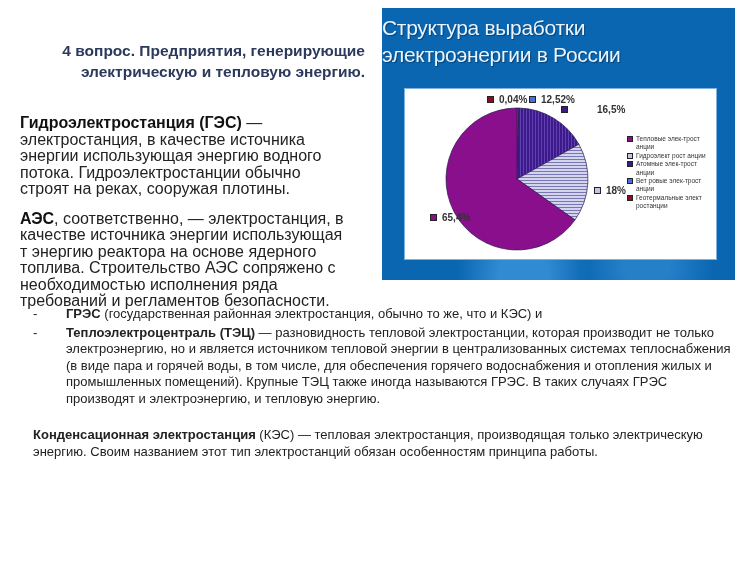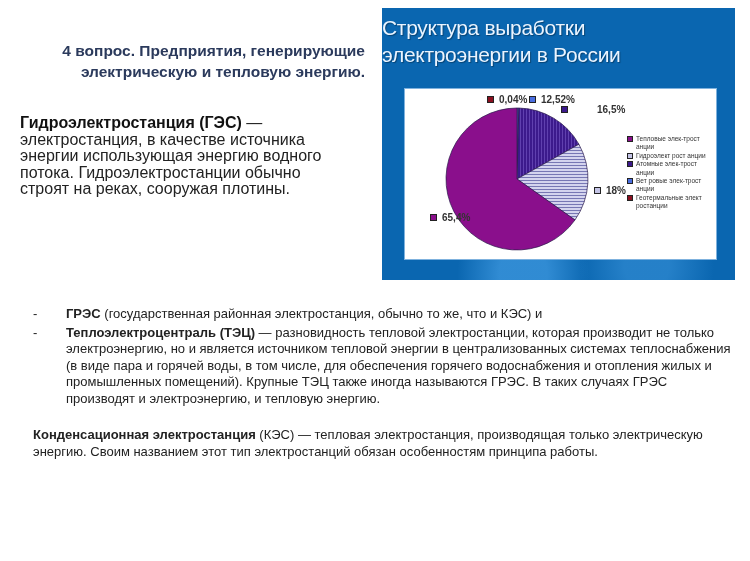--- a/index.html
+++ b/index.html
@@ -63,20 +63,21 @@
   .body-text li .dash { position: absolute; left: 0; top: 0; }
   .body-text .kes { margin-top: 20px; }
 </style>
 </head>
 <body>
 
 <div class="slide-title">4 вопрос. Предприятия, генерирующие электрическую и тепловую энергию.</div>
 
 <div class="left-text">
   <p><b>Гидроэлектростанция (ГЭС)</b><span> — электростанция, в качестве источника энергии использующая энергию водного потока. Гидроэлектростанции обычно строят на реках, сооружая плотины.</span></p>
+  <p><b>АЭС</b><span>, соответственно, — электростанция, в качестве источника энергии использующая т энергию реактора на основе ядерного топлива. Строительство АЭС сопряжено с необходимостью исполнения ряда требований и регламентов безопасности.</span></p>
 </div>
 
 <div class="chart-panel">
   <div class="chart-title">Структура выработки электроэнергии в России</div>
   <div class="chart-box">
     <svg id="pie-svg" width="311" height="170">
       <defs>
         <pattern id="vstripes" width="3" height="3" patternUnits="userSpaceOnUse">
           <rect width="3" height="3" fill="#3c1a8c"></rect>
           <line x1="1.5" y1="0" x2="1.5" y2="3" stroke="#6a4ab8" stroke-width="0.8"></line>

